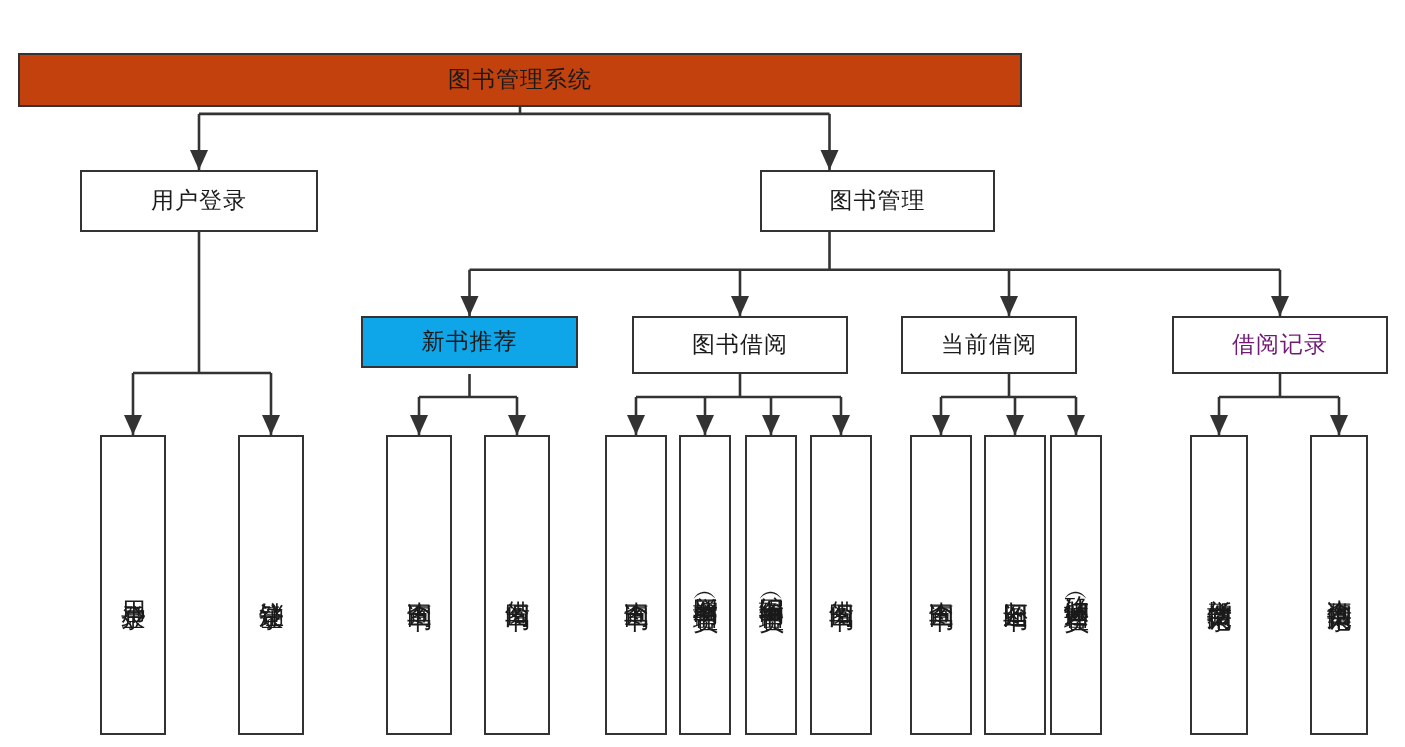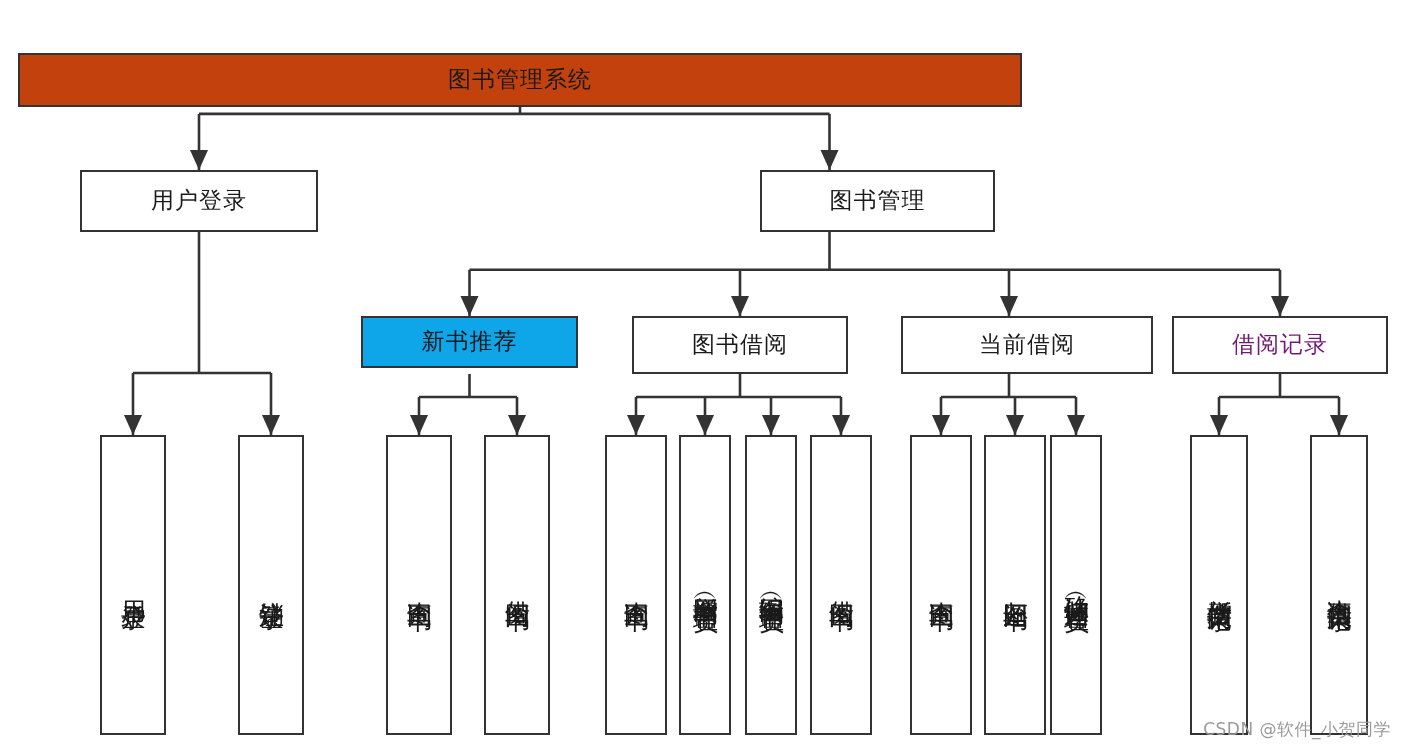--- a/index.html
+++ b/index.html
@@ -135,21 +135,21 @@
       </div>
       <div class="node horiz" style="left: 712px; top: 170px; width: 235px; height: 62px; border-color: rgb(51, 51, 51); background: rgb(255, 255, 255); color: rgb(26, 26, 26); margin-left: 48px;">
         <span class="label">图书管理</span>
       </div>
       <div class="node horiz" style="left: 361px; top: 316px; width: 217px; height: 52px; border-color: rgb(51, 51, 51); background: #0ea5e9; color: rgb(26, 26, 26);">
         <span class="label">新书推荐</span>
       </div>
       <div class="node horiz" style="left: 632px; top: 316px; width: 216px; height: 58px; border-color: rgb(51, 51, 51); background: rgb(255, 255, 255); color: rgb(26, 26, 26);">
         <span class="label">图书借阅</span>
       </div>
-      <div class="node horiz" style="left: 901px; top: 316px; width: 252px; height: 58px; border-color: rgb(51, 51, 51); background: rgb(255, 255, 255); color: rgb(26, 26, 26);">
+      <div class="node horiz" style="left: 901px; top: 316px; width: 176px; height: 58px; border-color: rgb(51, 51, 51); background: rgb(255, 255, 255); color: rgb(26, 26, 26);">
         <span class="label">当前借阅</span>
       </div>
       <div class="node horiz" style="left: 1172px; top: 316px; width: 216px; height: 58px; border-color: rgb(51, 51, 51); background: rgb(255, 255, 255); color: #701a75;">
         <span class="label">借阅记录</span>
       </div>
       <div class="node vert" style="left: 100px; top: 435px; width: 66px; height: 300px; border-color: rgb(51, 51, 51); background: rgb(255, 255, 255); color: rgb(26, 26, 26);">
         <span class="label">用户登录</span>
       </div>
       <div class="node vert" style="left: 238px; top: 435px; width: 66px; height: 300px; border-color: rgb(51, 51, 51); background: rgb(255, 255, 255); color: rgb(26, 26, 26);">
         <span class="label">注销登录</span>
@@ -181,14 +181,13 @@
       <div class="node vert" style="left: 1050px; top: 435px; width: 52px; height: 300px; border-color: rgb(51, 51, 51); background: rgb(255, 255, 255); color: rgb(26, 26, 26);">
         <span class="label">确认归还（管理员）</span>
       </div>
       <div class="node vert" style="left: 1190px; top: 435px; width: 58px; height: 300px; border-color: rgb(51, 51, 51); background: rgb(255, 255, 255); color: rgb(26, 26, 26);">
         <span class="label">新增借阅记录</span>
       </div>
       <div class="node vert" style="left: 1310px; top: 435px; width: 58px; height: 300px; border-color: rgb(51, 51, 51); background: rgb(255, 255, 255); color: rgb(26, 26, 26);">
         <span class="label">查询借阅记录</span>
       </div>
     </div>
-  <div id="watermark">CSDN @软件_小贺同学</div>
 </div>
 
 </body></html>

